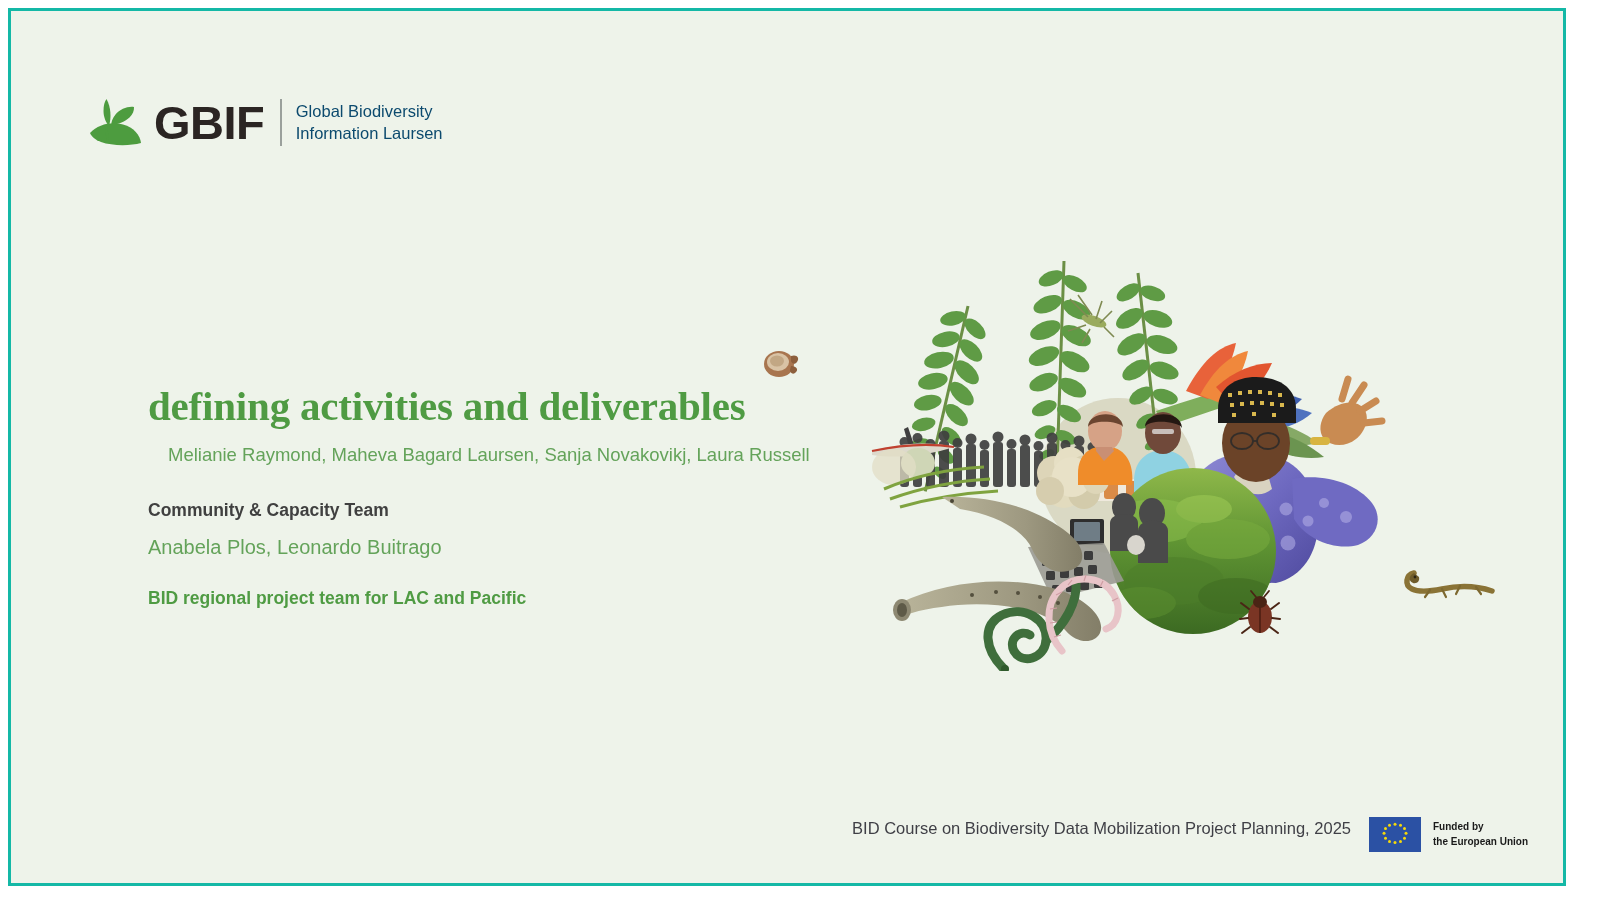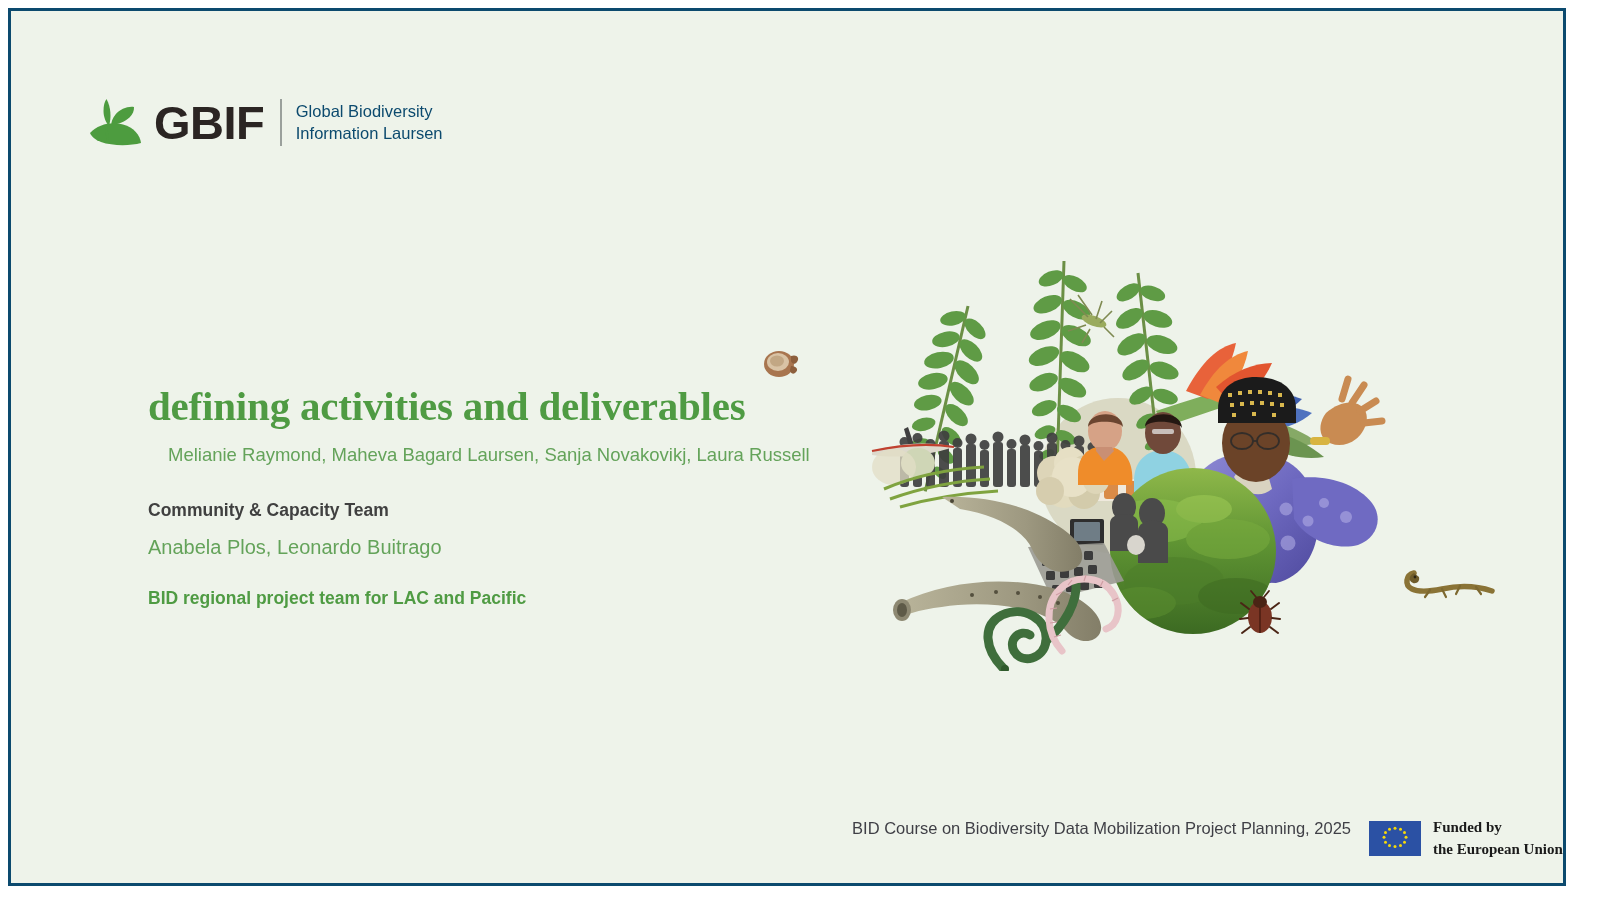--- a/index.html
+++ b/index.html
@@ -10,21 +10,21 @@
     font-family:"Liberation Sans", sans-serif;
     overflow:hidden;
   }
 
   
   #slide-frame {
     position:absolute;
     left:8px; top:8px;
     width:1558px; height:878px;
     background:#eef3ea;
-    border:3px solid #0c4a6e;
+    border:3px solid #14b8a6;
     overflow:hidden;
   }
 
   
   #gbif-logo {
     position:absolute; left:73px; top:80px;
     display:flex; align-items:center; gap:0px;
   }
   .leaf-mark { width:62px; height:62px; position:relative; flex:0 0 auto; }
   .wordmark {
@@ -87,22 +87,22 @@
   }
   #eu-funding {
     position:absolute; left:1358px; top:806px;
     display:flex; align-items:center; gap:12px;
   }
   #eu-flag {
     width:52px; height:35px; background:#2b51a4; position:relative;
     flex:0 0 auto;
   }
   #eu-funding-text {
-    font-size:15px; font-weight:bold; color:#1a1a1a;
-    line-height:1.45; white-space:nowrap;font-family:Liberation Serif, serif;
+    font-size:10px; font-weight:bold; color:#1a1a1a;
+    line-height:1.45; white-space:nowrap;
   }
 </style>
 </head>
 <body>
 
 <div id="slide-frame">
 
   <div id="gbif-logo">
 
     <span class="leaf-mark">

